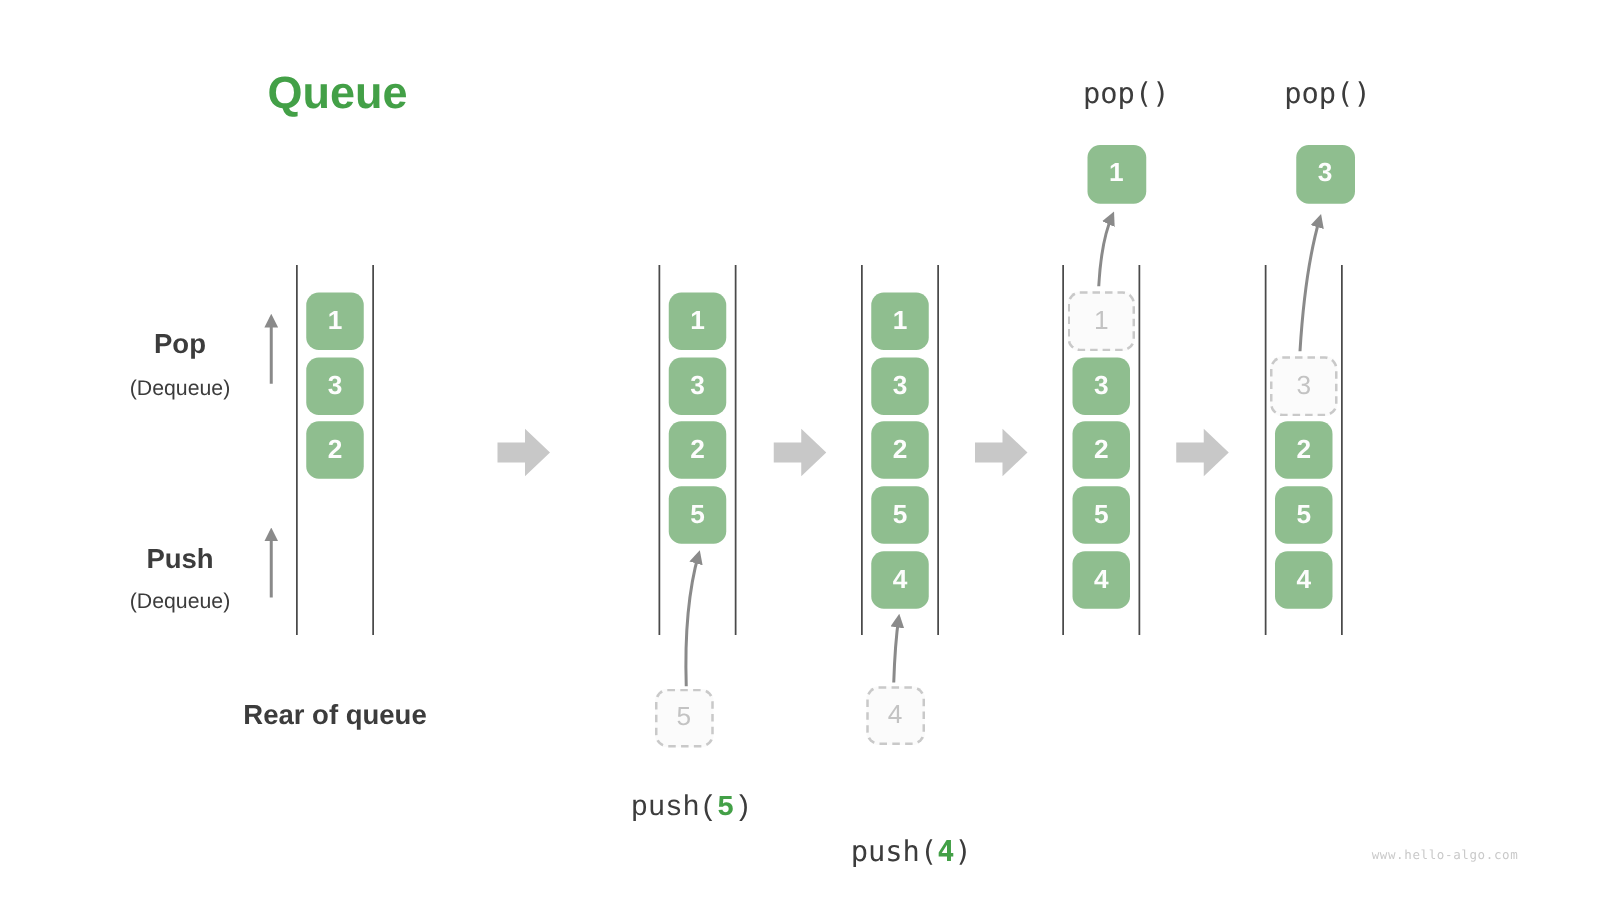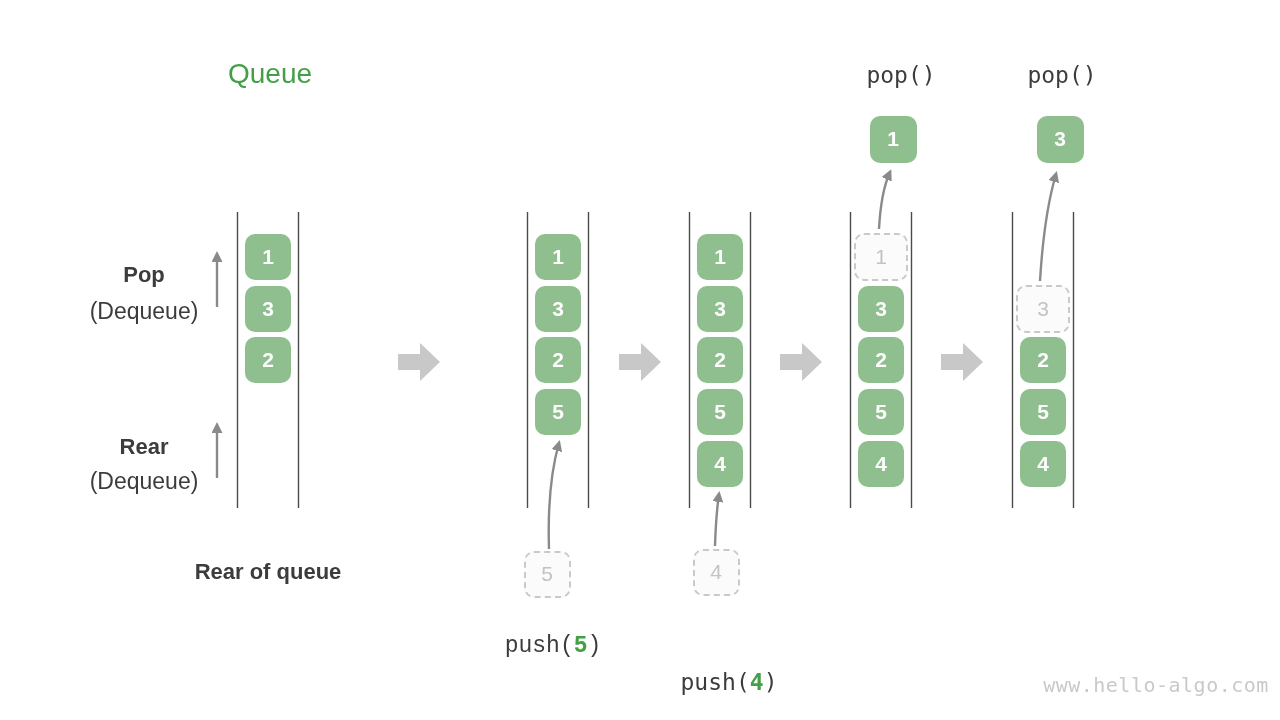--- a/index.html
+++ b/index.html
@@ -1,30 +1,30 @@
 <!DOCTYPE html>
 <html><head>
 <meta charset="utf-8">
 <style>
   html,body{margin:0;padding:0;background:#fff;}
   .canvas{position:relative;width:1280px;height:720px;background:#ffffff;overflow:hidden;
           font-family:"Liberation Sans",sans-serif;}
   .canvas svg{position:absolute;left:0;top:0;}
   .abs{position:absolute;transform:translate(-50%,-50%);white-space:nowrap;text-align:center;}
-  .title{font-size:28px;font-weight:normal;color:var(--accent);}
+  .title{font-size:36px;font-weight:bold;color:var(--accent);}
   .big-label{font-size:22px;font-weight:bold;color:var(--dark);}
-  .sub-label{font-size:23px;color:var(--dark);}
+  .sub-label{font-size:17px;color:var(--dark);}
   .mono{font-family:"DejaVu Sans Mono","Liberation Mono",monospace;font-size:23px;color:var(--dark);}
   .mono .arg{color:var(--accent);font-weight:bold;}
   .cell{position:absolute;display:flex;align-items:center;justify-content:center;
         box-sizing:border-box;border-radius:10px;background:var(--green);
         color:#fdfdfd;font-size:21px;font-weight:bold;}
   .cell.dashed{background:var(--dashed-fill);border:2px dashed var(--dashed-border);
         color:var(--dashed-text);font-weight:normal;}
-  .watermark{font-family:"DejaVu Sans Mono","Liberation Mono",monospace;font-size:20px;
+  .watermark{font-family:"DejaVu Sans Mono","Liberation Mono",monospace;font-size:10px;
         color:var(--light);letter-spacing:0.5px;}
 </style>
 </head>
 <body>
 
 <div class="canvas" id="canvas" style="--green: #8FBE8F; --accent: #43A047; --dark: #3C3C3C; --dashed-border: #C9C9C9; --dashed-text: #C3C3C3; --dashed-fill: #FBFBFB; --light: #C9C9C9;">
   <svg id="layer" width="1280" height="720">
       <defs>
         <marker id="ah" markerUnits="userSpaceOnUse" markerWidth="11" markerHeight="11" refX="8" refY="5.5" orient="auto">
           <path d="M0,0 L11,5.5 L0,11 Z" fill="#8A8A8A"></path>
@@ -79,17 +79,17 @@
       <div class="cell" style="left: 1020px; top: 337.4px; width: 46px; height: 46px;">2</div>
       <div class="cell" style="left: 1020px; top: 389.1px; width: 46px; height: 46px;">5</div>
       <div class="cell" style="left: 1020px; top: 440.8px; width: 46px; height: 46px;">4</div>
       <div class="abs mono" style="left: 1062px; top: 75px;">pop()</div>
       <div class="cell" style="left: 1036.5px; top: 115.5px; width: 47px; height: 47px;">3</div>
     </div>
 
   <div class="abs title" style="left:270px;top:74px">Queue</div>
   <div class="abs big-label" style="left:144px;top:275px">Pop</div>
   <div class="abs sub-label" style="left:144px;top:311px">(Dequeue)</div>
-  <div class="abs big-label" style="left:144px;top:447px">Rear</div>
+  <div class="abs big-label" style="left:144px;top:447px">Push</div>
   <div class="abs sub-label" style="left:144px;top:481px">(Dequeue)</div>
   <div class="abs big-label" style="left:268px;top:572px">Rear of queue</div>
   <div class="abs watermark" style="left:1156px;top:685px">www.hello-algo.com</div>
 </div>
 
 </body></html>

